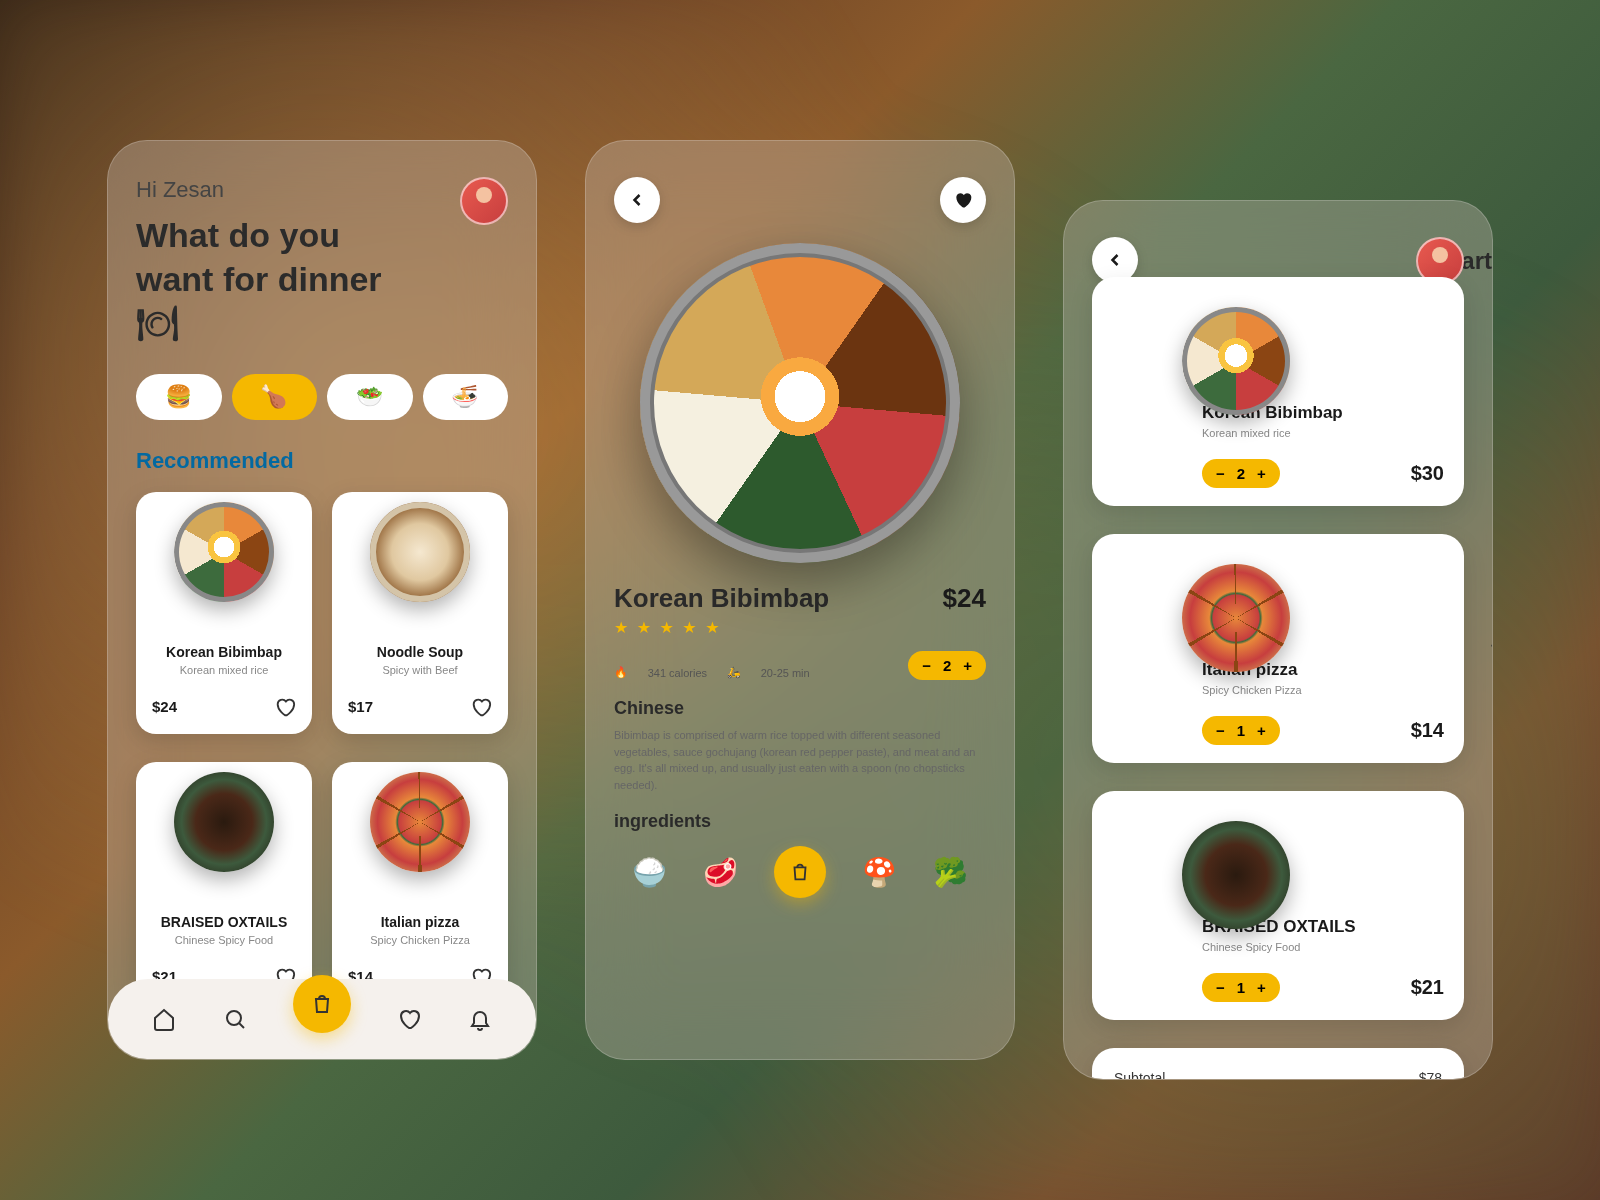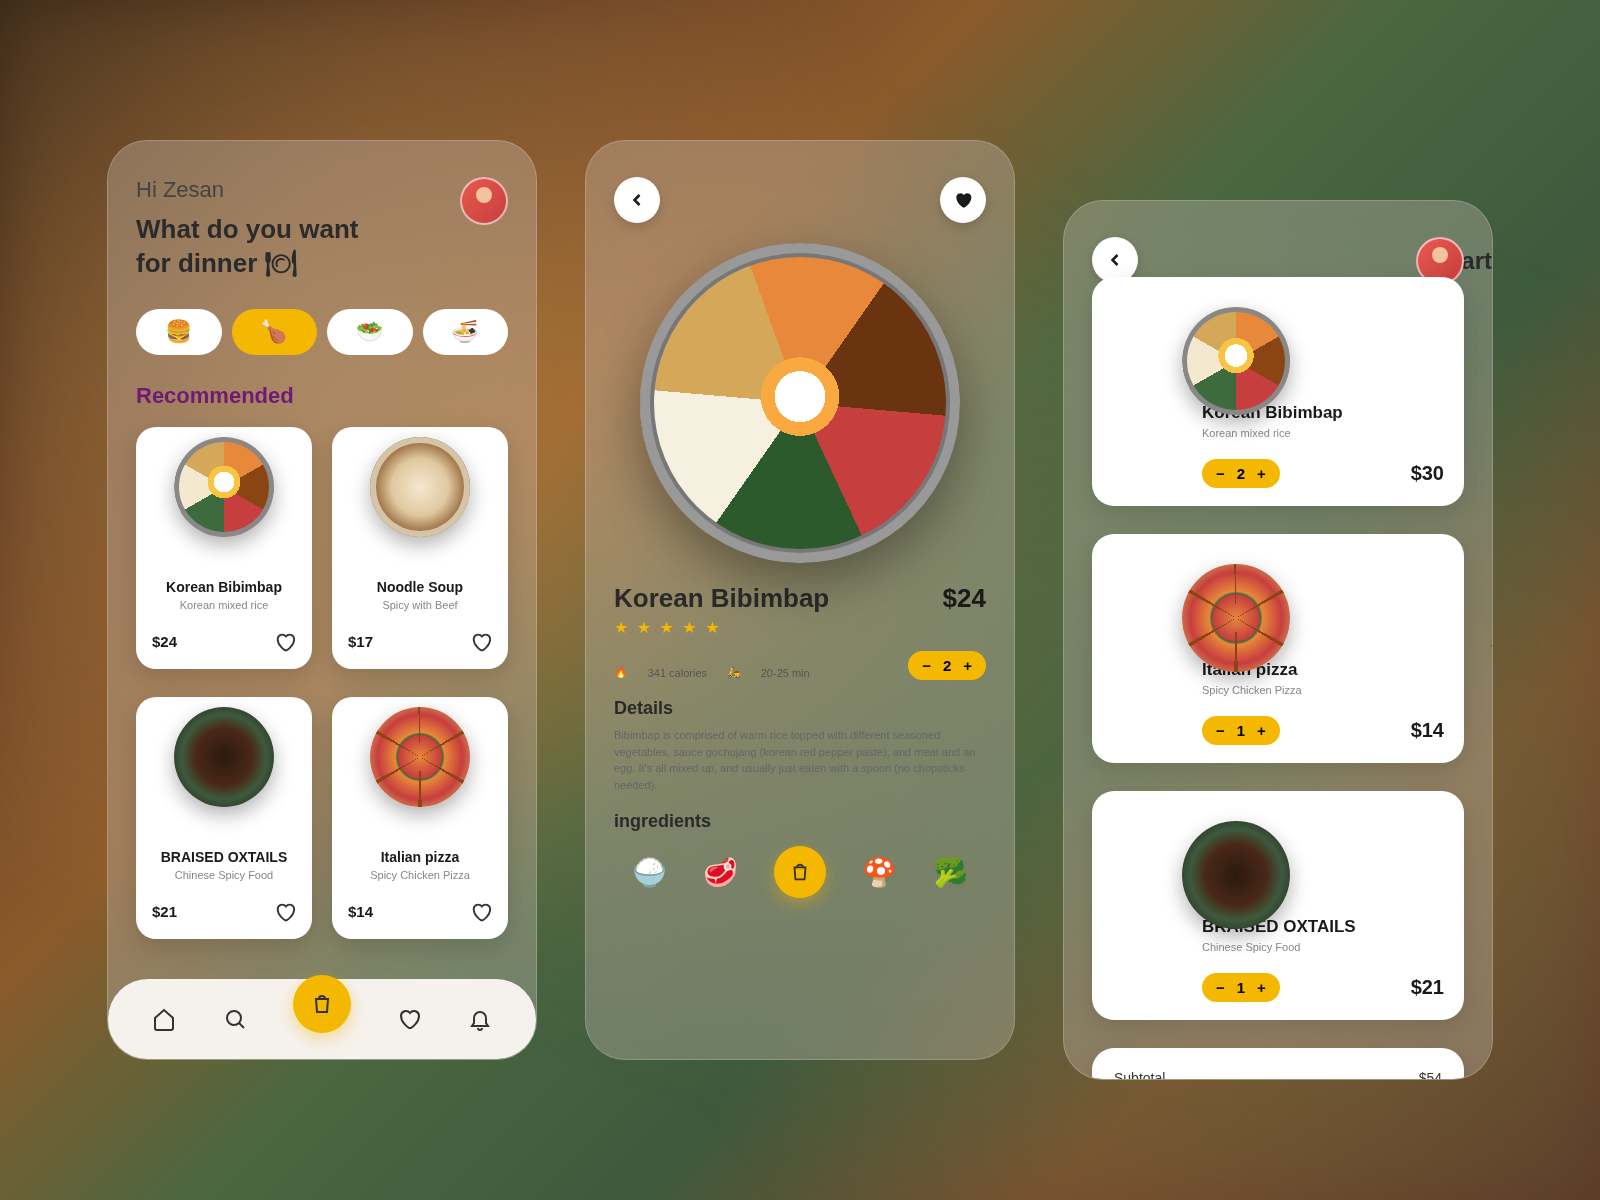--- a/index.html
+++ b/index.html
@@ -2,27 +2,27 @@
 <html><head>
 <meta charset="utf-8">
 <style>
 *{box-sizing:border-box;margin:0;padding:0;font-family:-apple-system,BlinkMacSystemFont,'Segoe UI',sans-serif}
 body{width:1600px;height:1200px;background:linear-gradient(135deg,#3a2818 0%,#6b4226 20%,#8b5a2b 35%,#4a6741 50%,#3d5a3d 65%,#7a4e2e 80%,#5c3a28 100%);overflow:hidden;position:relative}
 body::before{content:'';position:absolute;inset:0;background:radial-gradient(circle at 20% 30%,rgba(255,200,100,.3),transparent 40%),radial-gradient(circle at 80% 70%,rgba(100,150,80,.3),transparent 40%),radial-gradient(circle at 50% 50%,rgba(200,100,50,.2),transparent 50%);filter:blur(30px)}
 .container{position:relative;width:100%;height:100%;display:flex;align-items:center;justify-content:center;gap:48px;padding:60px}
 .phone{width:430px;height:920px;border-radius:40px;background:rgba(200,190,180,.35);backdrop-filter:blur(40px);-webkit-backdrop-filter:blur(40px);border:1px solid rgba(255,255,255,.2);padding:36px 28px;position:relative;overflow:hidden}
 .phone.p3{margin-top:80px;height:880px}
 .greet{color:#444;font-size:22px;font-weight:500;margin-bottom:10px}
-.headline{color:#2b2b2b;font-size:26px;font-weight:700;line-height:1.3;max-width:260px}
+.headline{color:#2b2b2b;font-size:34px;font-weight:700;line-height:1.3;max-width:260px}
 .avatar{position:absolute;top:36px;right:28px;width:48px;height:48px;border-radius:50%;background:linear-gradient(135deg,#e85a4f,#c73e3e);border:2px solid rgba(255,255,255,.6)}
 .avatar::after{content:'';position:absolute;top:8px;left:14px;width:16px;height:16px;border-radius:50%;background:#f4c2a1}
 .cats{display:flex;gap:10px;margin-top:28px}
 .cat{flex:1;height:46px;border-radius:24px;background:#fff;display:flex;align-items:center;justify-content:center;font-size:22px}
 .cat.active{background:#f5b800}
-.sect{color:#701a75;font-size:22px;font-weight:700;margin-top:28px;margin-bottom:18px}
+.sect{color:#0369a1;font-size:22px;font-weight:700;margin-top:28px;margin-bottom:18px}
 .grid{display:grid;grid-template-columns:1fr 1fr;gap:28px 20px}
 .card{background:#fff;border-radius:20px;padding:52px 16px 16px;position:relative;box-shadow:0 8px 24px rgba(0,0,0,.15);min-height:172px}
 .card-img{position:absolute;top:-42px;left:50%;transform:translateX(-50%);width:100px;height:100px;border-radius:50%}
 .card-title{font-size:14px;font-weight:700;color:#1a1a1a;text-align:center}
 .card-sub{font-size:11px;color:#888;text-align:center;margin-top:4px}
 .card-foot{display:flex;justify-content:space-between;align-items:center;margin-top:20px}
 .price{font-size:15px;font-weight:700;color:#1a1a1a}
 .heart{width:22px;height:22px}
 .tabbar{position:absolute;bottom:0;left:0;right:0;height:80px;background:#f5f1ed;border-radius:40px 40px 0 0;display:flex;align-items:center;justify-content:space-around;padding:0 20px}
 .tab{width:28px;height:28px;display:flex;align-items:center;justify-content:center}
@@ -181,21 +181,21 @@
           <span>341 calories</span>
         <span>🛵</span>
           <span>20-25 min</span>
       </div>
       <div class="qty">
         <span>−</span>
         <span>2</span>
         <span>+</span>
       </div>
     </div>
-    <div class="sect2">Details</div>
+    <div class="sect2">Chinese</div>
     <div class="desc">Bibimbap is comprised of warm rice topped with different seasoned vegetables, sauce gochujang (korean red pepper paste), and meat and an egg. It's all mixed up, and usually just eaten with a spoon (no chopsticks needed).</div>
     <div class="sect2">ingredients</div>
     <div class="ingr" id="ingr-row">
         <span>🍚</span>
         <span>🥩</span>
         <div class="bag-float">
           <svg width="22" height="22" viewBox="0 0 24 24" fill="none" stroke="#333" stroke-width="2">
             <path d="M6 7h12l-1 13H7L6 7z"></path>
             <path d="M9 7a3 3 0 016 0"></path>
           </svg>
@@ -253,18 +253,18 @@
               <span>1</span>
               <span>+</span>
             </div>
     <span class="price" style="font-size:20px">$21</span>
   </div>
   </div>
       </div>
     <div class="summary">
       <div class="sum-row">
           <span>Subtotal</span>
-          <span>$54</span>
+          <span>$78</span>
         </div>
 
     </div>
   </div>
 </div>
 
 </body></html>

